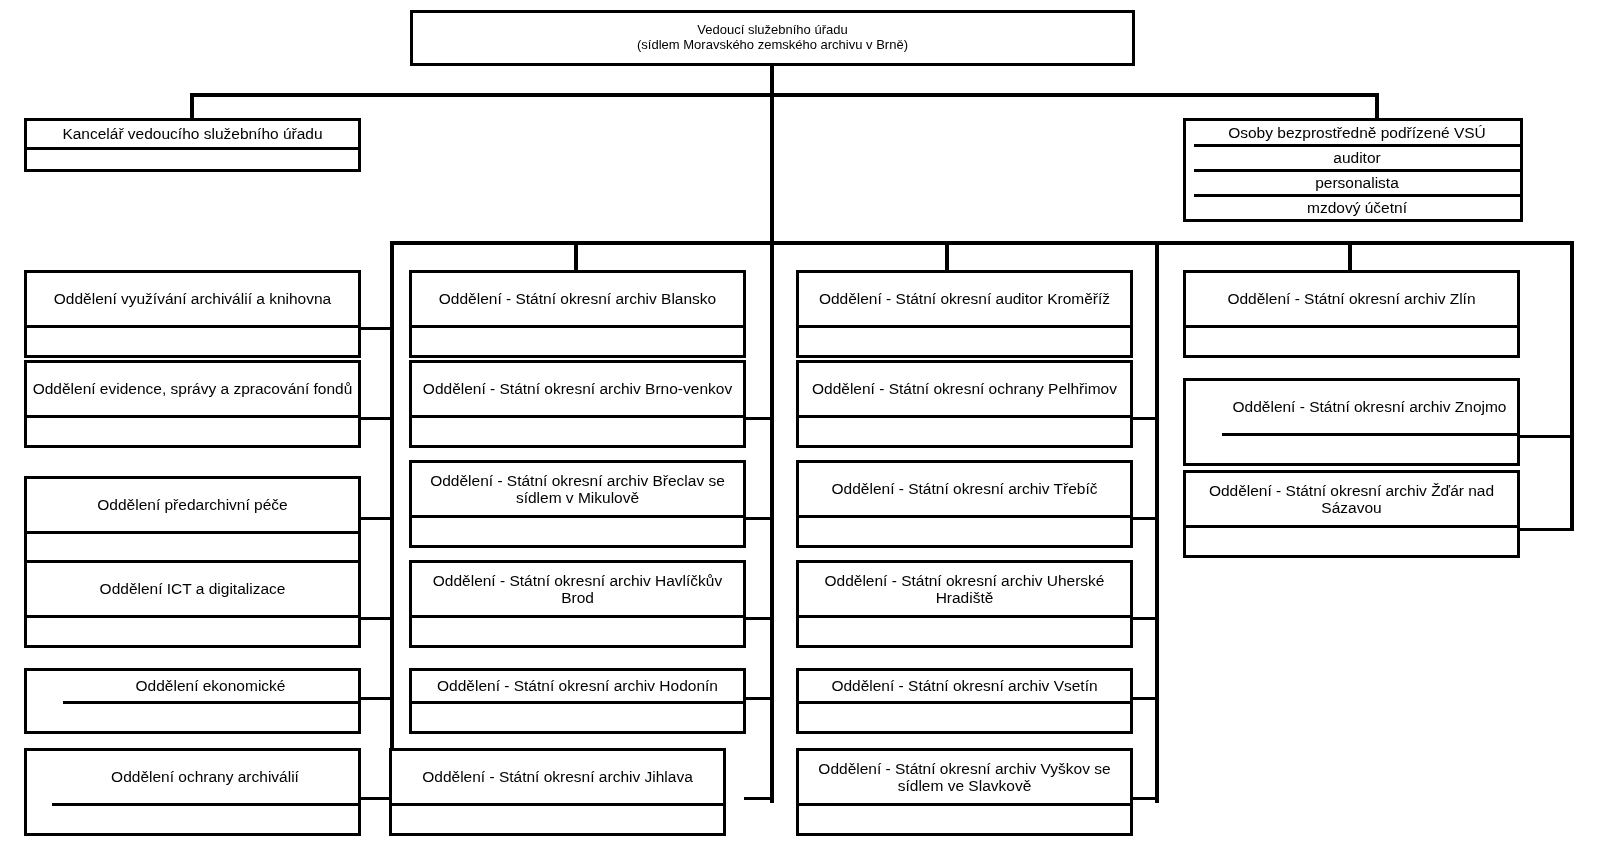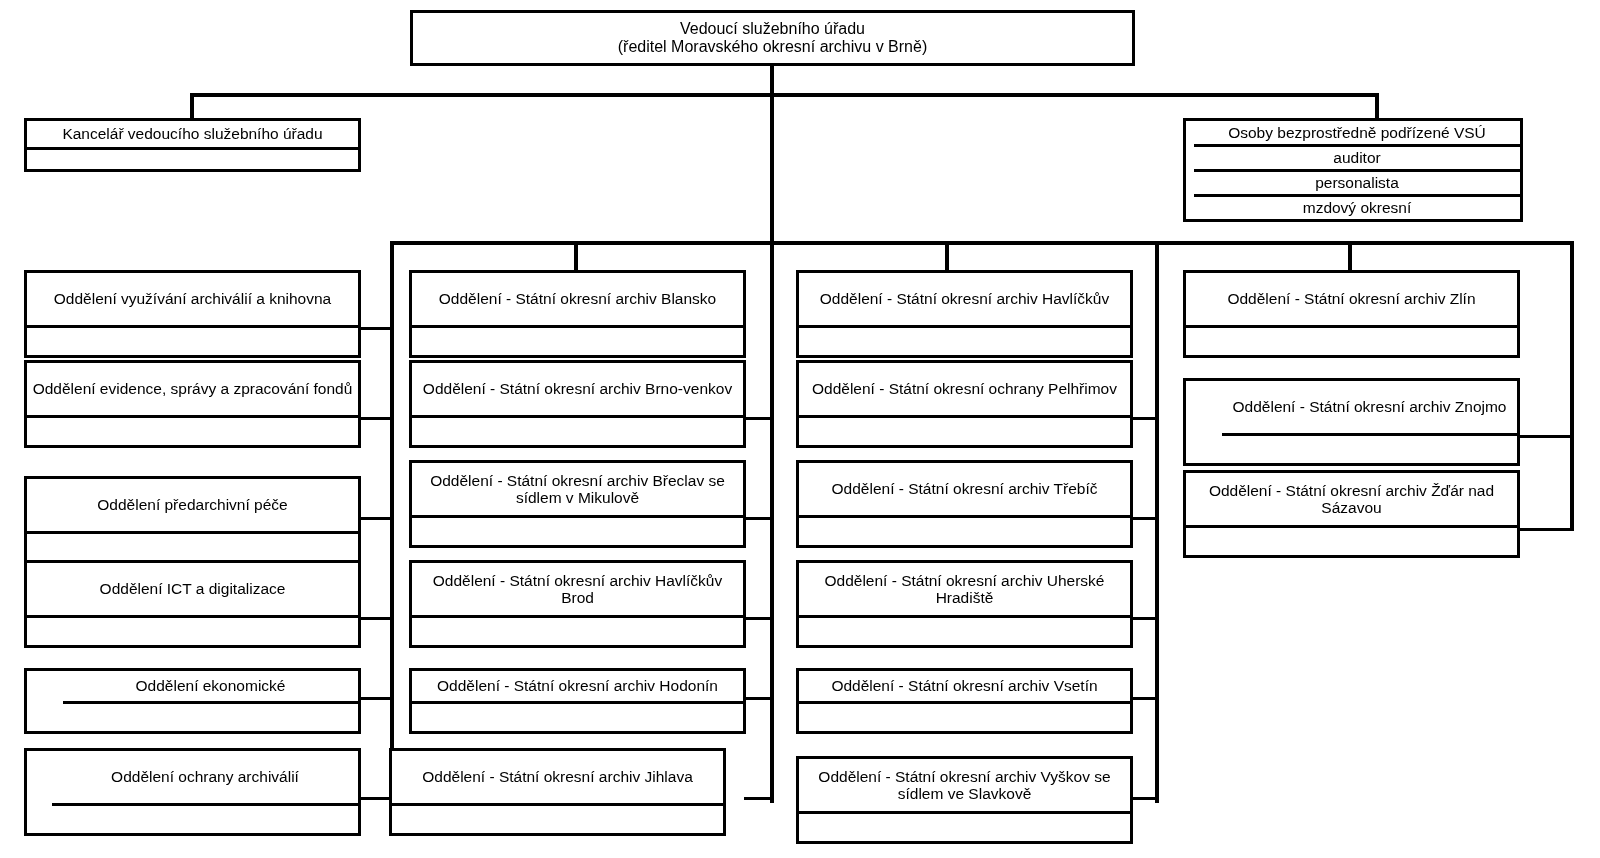--- a/index.html
+++ b/index.html
@@ -15,21 +15,21 @@
   }
   .node .sub{
     display:flex;align-items:center;justify-content:center;text-align:center;
     font-size:15.5px;color:#000;line-height:1.12;padding:2px 5px;box-sizing:border-box;
     border-top:3px solid #000;
   }
   .node .empty{border-top:3px solid #000;box-sizing:border-box;}
 
   
   #root{left:410px;top:10px;width:725px;height:56px;}
-  #root .hdr{height:100%;font-size:16px;}
+  #root .hdr{height:100%;font-size:13px;}
   #root .hdr span{display:block;}
 
   
   #office{left:24px;top:118px;width:337px;height:54px;}
   #office .hdr{height:26px;}
   #office .empty{height:22px;}
 
   
   #persons{left:1183px;top:118px;width:340px;height:104px;padding-left:8px;}
   #persons .hdr{height:23px;}
@@ -85,35 +85,35 @@
   <div class="line" style="left:1518px;top:528px;width:54px;height:3px;"></div>
 
   <div class="line" style="left:574px;top:241px;width:4px;height:30px;"></div>
   <div class="line" style="left:945px;top:241px;width:4px;height:30px;"></div>
   <div class="line" style="left:1348px;top:241px;width:4px;height:30px;"></div>
 
   <div class="node" id="root">
     <div class="hdr">
       <div>
         <span>Vedoucí služebního úřadu</span>
-        <span>(ředitel Moravského okresní archivu v Brně)</span>
+        <span>(sídlem Moravského zemského archivu v Brně)</span>
       </div>
     </div>
   </div>
 
   <div class="node" id="office">
     <div class="hdr">Kancelář vedoucího služebního úřadu</div>
     <div class="empty"></div>
   </div>
 
   <div class="node" id="persons">
     <div class="hdr">Osoby bezprostředně podřízené VSÚ</div>
     <div class="sub">auditor</div>
     <div class="sub">personalista</div>
-    <div class="sub">mzdový okresní</div>
+    <div class="sub">mzdový účetní</div>
   </div>
 
   <div class="node dept" style="left:24px;top:270px;">
     <div class="hdr">Oddělení využívání archiválií a knihovna</div>
     <div class="empty"></div>
   </div>
   <div class="node dept" style="left:24px;top:360px;">
     <div class="hdr">Oddělení evidence, správy a zpracování fondů</div>
     <div class="empty"></div>
   </div>
@@ -153,40 +153,40 @@
   <div class="node dept" style="left:409px;top:668px;">
     <div class="hdr" style="height:30px;">Oddělení - Státní okresní archiv Hodonín</div>
     <div class="empty"></div>
   </div>
   <div class="node dept" style="left:389px;top:748px;">
     <div class="hdr">Oddělení - Státní okresní archiv Jihlava</div>
     <div class="empty"></div>
   </div>
 
   <div class="node dept" style="left:796px;top:270px;">
-    <div class="hdr">Oddělení - Státní okresní archiv Havlíčkův</div>
+    <div class="hdr">Oddělení - Státní okresní auditor Kroměříž</div>
     <div class="empty"></div>
   </div>
   <div class="node dept" style="left:796px;top:360px;">
     <div class="hdr">Oddělení - Státní okresní ochrany Pelhřimov</div>
     <div class="empty"></div>
   </div>
   <div class="node dept" style="left:796px;top:460px;">
     <div class="hdr">Oddělení - Státní okresní archiv Třebíč</div>
     <div class="empty"></div>
   </div>
   <div class="node dept" style="left:796px;top:560px;">
     <div class="hdr">Oddělení - Státní okresní archiv Uherské Hradiště</div>
     <div class="empty"></div>
   </div>
   <div class="node dept" style="left:796px;top:668px;">
     <div class="hdr" style="height:30px;">Oddělení - Státní okresní archiv Vsetín</div>
     <div class="empty"></div>
   </div>
-  <div class="node dept" style="left:796px;top:748px;margin-top:8px;">
+  <div class="node dept" style="left:796px;top:748px;">
     <div class="hdr">Oddělení - Státní okresní archiv Vyškov se sídlem ve Slavkově</div>
     <div class="empty"></div>
   </div>
 
   <div class="node dept" style="left:1183px;top:270px;">
     <div class="hdr">Oddělení - Státní okresní archiv Zlín</div>
     <div class="empty"></div>
   </div>
   <div class="node dept" style="left:1183px;top:378px;padding-left:36px;">
     <div class="hdr">Oddělení - Státní okresní archiv Znojmo</div>

